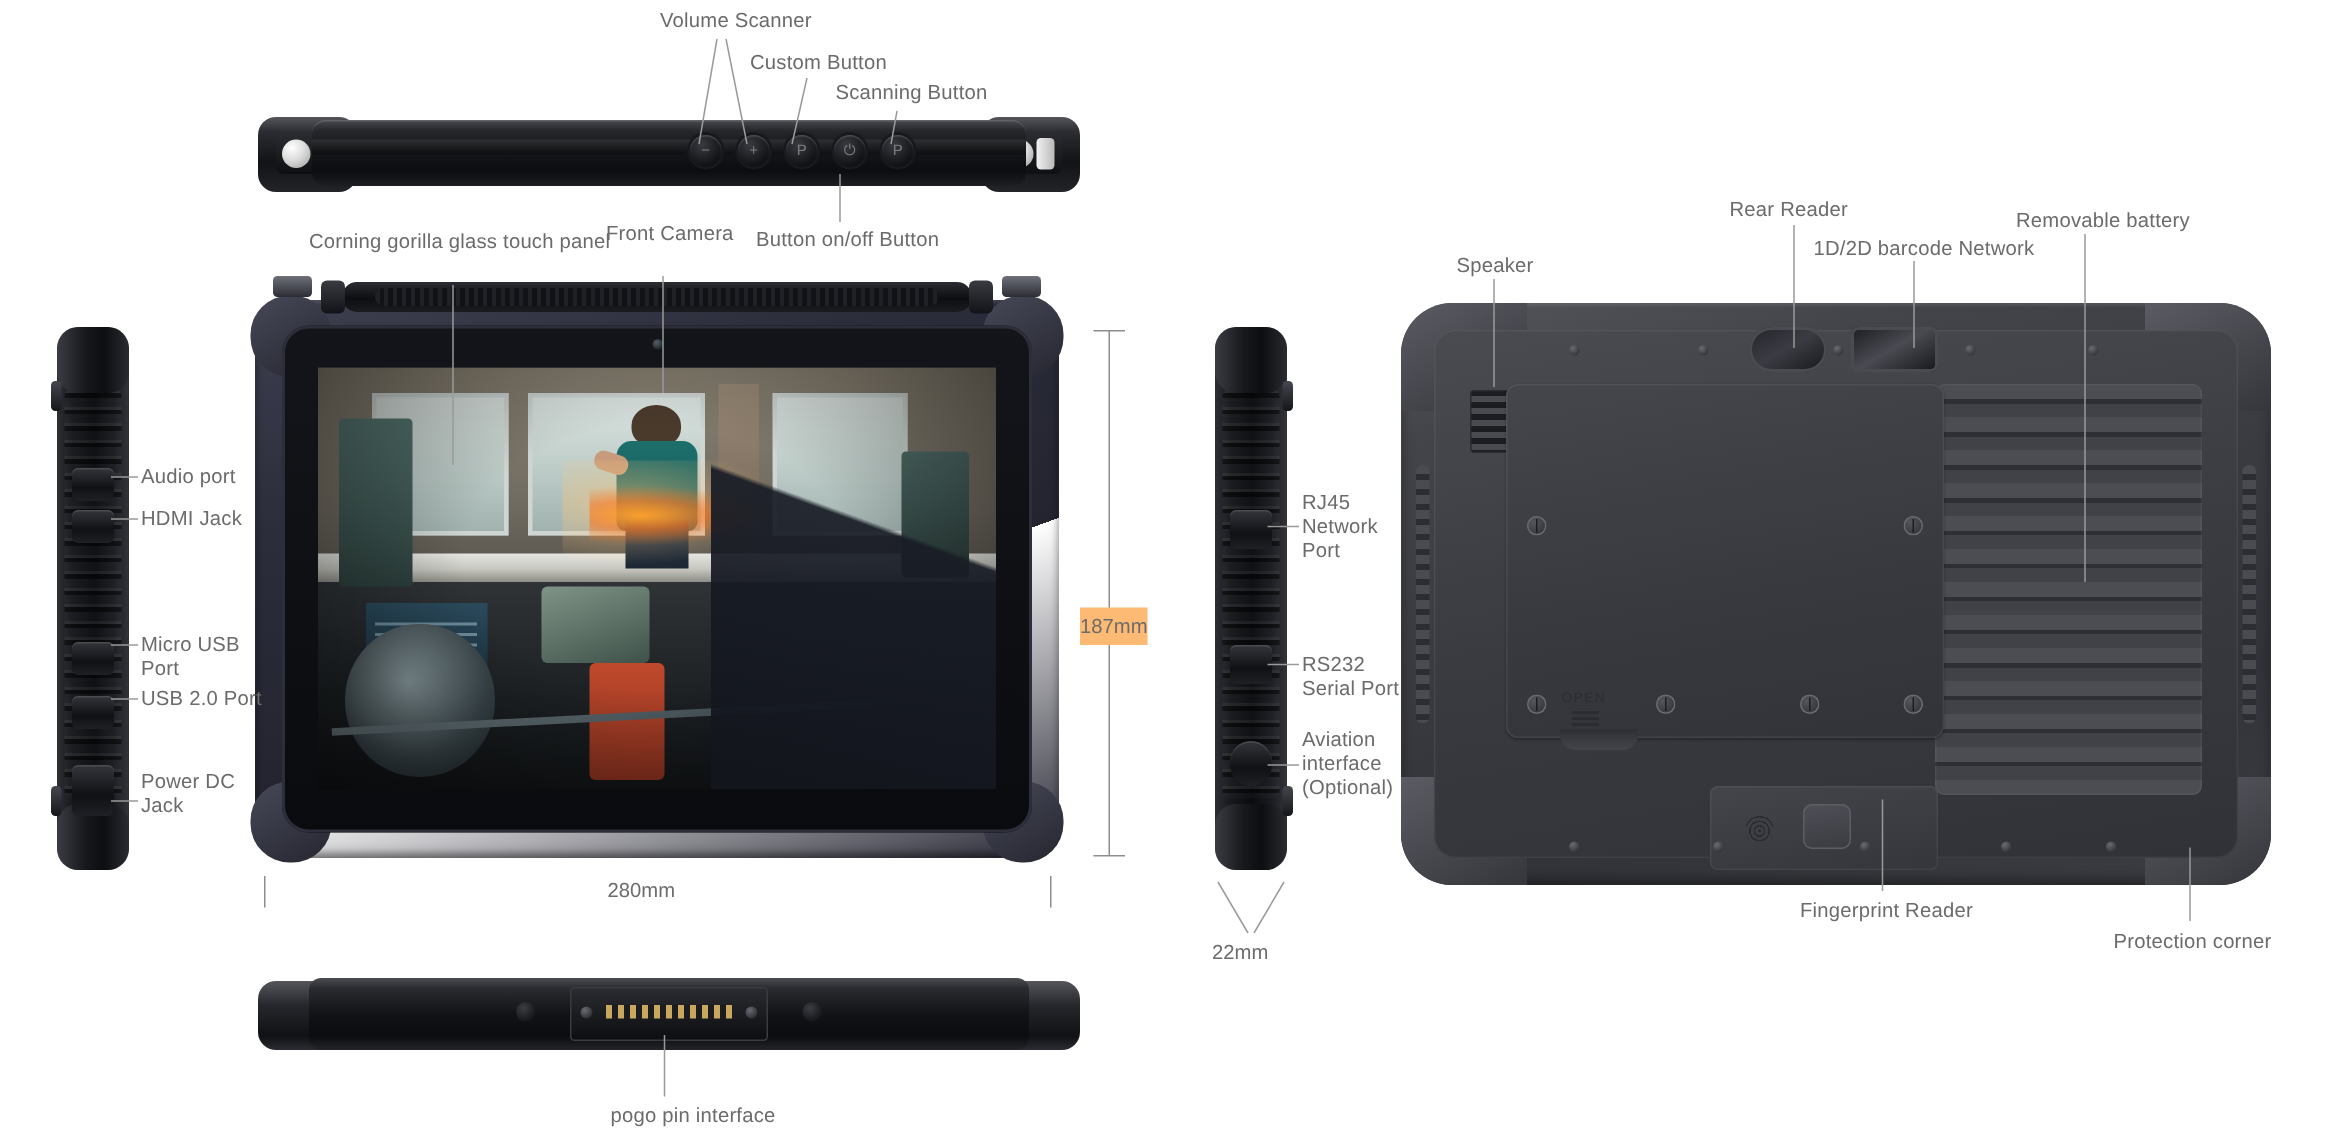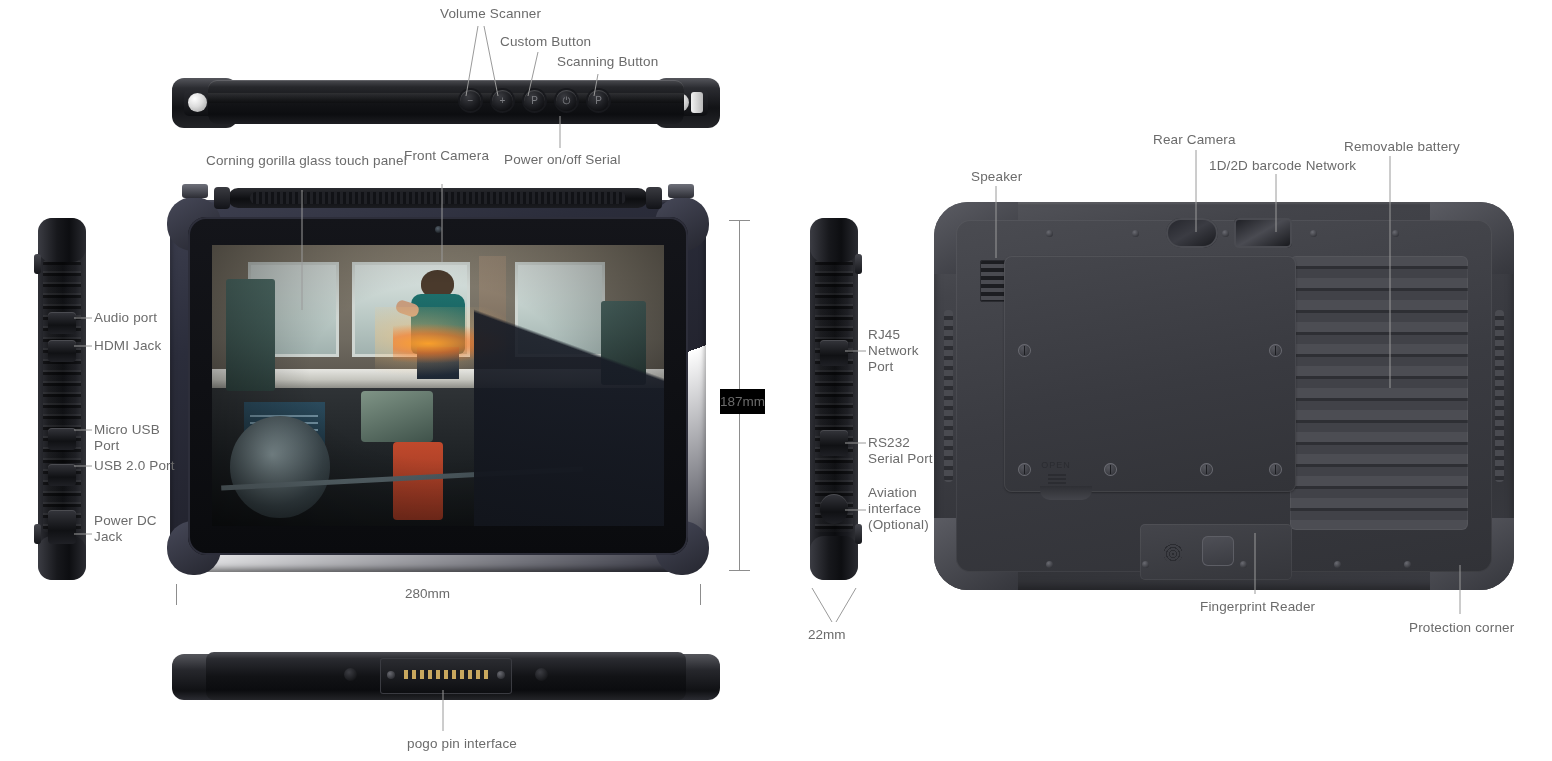--- a/index.html
+++ b/index.html
@@ -327,21 +327,21 @@
   <div class="tbtn" style="left:288px">−</div>
   <div class="tbtn" style="left:320px">+</div>
   <div class="tbtn" style="left:352px">P</div>
   <div class="tbtn" style="left:384px">⏻</div>
   <div class="tbtn" style="left:416px">P</div>
 </div>
 
 <div class="lbl" style="left:440px;top:6px">Volume Scanner</div>
 <div class="lbl" style="left:500px;top:34px">Custom Button</div>
 <div class="lbl" style="left:557px;top:54px">Scanning Button</div>
-<div class="lbl" style="left:504px;top:152px">Power on/off Serial</div>
+<div class="lbl" style="left:504px;top:152px">Button on/off Button</div>
 
 <svg class="lead-svg" style="left:0;top:0;width:1552px;height:761px">
   <path d="M478,26 L466,96" stroke="#9a9a9a" stroke-width="1" fill="none"></path>
   <path d="M484,26 L498,96" stroke="#9a9a9a" stroke-width="1" fill="none"></path>
   <path d="M538,52 L528,96" stroke="#9a9a9a" stroke-width="1" fill="none"></path>
   <path d="M598,74 L594,96" stroke="#9a9a9a" stroke-width="1" fill="none"></path>
   <path d="M560,148 L560,116" stroke="#9a9a9a" stroke-width="1" fill="none"></path>
 </svg>
 
 <div class="view" id="front-view">
@@ -396,21 +396,21 @@
 </svg>
 
 <div class="dimline" style="left:176px;top:594px;width:524px;height:1;"></div>
 <div class="dimline" style="left:176px;top:584px;width:1px;height:21px;"></div>
 <div class="dimline" style="left:700px;top:584px;width:1px;height:21px;"></div>
 <div class="dim" style="left:398px;top:586px;background:#fff;padding:0 7px;">280mm</div>
 
 <div class="dimline" style="left:739px;top:220px;width:1px;height:350px;"></div>
 <div class="dimline" style="left:729px;top:220px;width:21px;height:1px;"></div>
 <div class="dimline" style="left:729px;top:570px;width:21px;height:1px;"></div>
-<div class="dim" style="left:720px;top:389px;background:#000000;padding:5px 0;">187mm</div>
+<div class="dim" style="left:720px;top:405px;background:#fdba74;padding:5px 0;">187mm</div>
 
 <div class="view" id="left-view">
   <div class="side-body"></div>
   <div class="side-ribs"></div>
   <div class="side-cap t"></div>
   <div class="side-cap b"></div>
   <div class="side-port" style="top:94px"></div>
   <div class="side-port" style="top:122px"></div>
   <div class="side-port" style="top:210px"></div>
   <div class="side-port" style="top:246px"></div>
@@ -521,21 +521,21 @@
   <div class="rr-dot" style="left:376px;top:28px"></div>
   <div class="rr-dot" style="left:458px;top:28px"></div>
   <div class="rr-dot" style="left:112px;bottom:22px"></div>
   <div class="rr-dot" style="left:208px;bottom:22px"></div>
   <div class="rr-dot" style="left:306px;bottom:22px"></div>
   <div class="rr-dot" style="left:400px;bottom:22px"></div>
   <div class="rr-dot" style="left:470px;bottom:22px"></div>
 </div>
 
 <div class="lbl" style="left:971px;top:169px">Speaker</div>
-<div class="lbl" style="left:1153px;top:132px">Rear Camera</div>
+<div class="lbl" style="left:1153px;top:132px">Rear Reader</div>
 <div class="lbl" style="left:1209px;top:158px">1D/2D barcode Network</div>
 <div class="lbl" style="left:1344px;top:139px">Removable battery</div>
 <div class="lbl" style="left:1200px;top:599px">Fingerprint Reader</div>
 <div class="lbl" style="left:1409px;top:620px">Protection corner</div>
 
 <svg class="lead-svg" style="left:0;top:0;width:1552px;height:761px">
   <path d="M996,186 L996,258" stroke="#9a9a9a" stroke-width="1" fill="none"></path>
   <path d="M1196,150 L1196,232" stroke="#9a9a9a" stroke-width="1" fill="none"></path>
   <path d="M1276,174 L1276,232" stroke="#9a9a9a" stroke-width="1" fill="none"></path>
   <path d="M1390,156 L1390,388" stroke="#9a9a9a" stroke-width="1" fill="none"></path>

